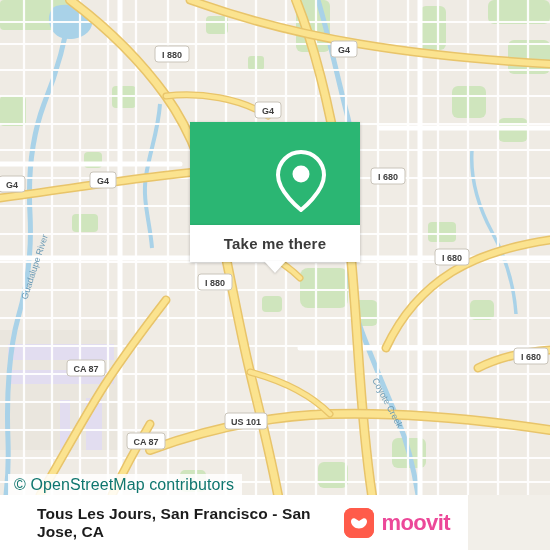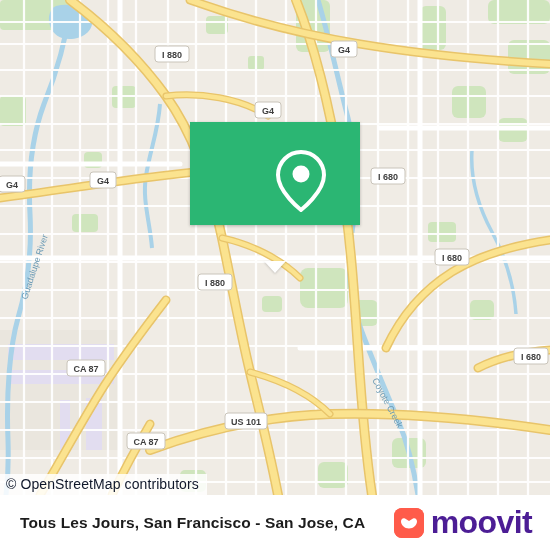--- a/index.html
+++ b/index.html
@@ -32,28 +32,28 @@
     text-align: right;
   }
   .map svg {
     position: absolute;
     left: 0;
     top: 0;
   }
   
   .attrib {
     position: absolute;
-    left: 0;
+    left: 8px;
     bottom: 0;
     height: 21px;
     line-height: 21px;
     padding: 0 8px 0 6px;
     background: rgba(255,255,255,0.85);
-    font-size: 14px;
-    color: #0f172a;
+    font-size: 16px;
+    color: #0f766e;
     letter-spacing: 0.1px;
     white-space: nowrap;
   }
   
   .popup {
     position: absolute;
     left: 190px;
     top: 122px;
     width: 170px;
     height: 140px;
@@ -100,27 +100,27 @@
     border-left: 11px solid transparent;
     border-right: 11px solid transparent;
     border-top: 12px solid #ffffff;
     filter: drop-shadow(0 1px 1px rgba(0,0,0,0.18));
   }
   
   .bottom {
     position: absolute;
     left: 0;
     top: 495px;
-    width: 550px;
+    width: 468px;
     height: 55px;
     background: #ffffff;
     display: flex;
     align-items: center;
     justify-content: space-between;
-    padding: 0 18px 0 20px;
+    padding: 0 18px 0 37px;
     box-sizing: border-box;
   }
   .place-title {
     font-size: 15.5px;
     font-weight: bold;
     color: #1c1c1c;
     letter-spacing: 0.1px;
   }
   .brand {
     display: flex;
@@ -128,23 +128,23 @@
     gap: 7px;
   }
   .brand-mark {
     width: 30px;
     height: 30px;
     border-radius: 8px;
     background: #ff5b4a;
     position: relative;
   }
   .brand-name {
-    font-size: 32px;
+    font-size: 22px;
     font-weight: bold;
-    color: #4c1d95;
+    color: #ec4899;
     letter-spacing: -0.6px;
   }
   
   .shield {
     font-size: 9px;
     font-weight: bold;
     fill: #3f3f3f;
   }
 </style>
 </head>
@@ -352,20 +352,21 @@
 
     <div class="popup">
       <div class="popup-body">
         <div class="pin">
           <svg width="52" height="62" viewBox="0 0 52 62">
             <path d="M26 2 C13.3 2 3 12.3 3 25 C3 42 26 60 26 60 C26 60 49 42 49 25 C49 12.3 38.7 2 26 2 Z" fill="none" stroke="#ffffff" stroke-width="4"></path>
             <circle cx="26" cy="24" r="8.5" fill="#ffffff"></circle>
           </svg>
         </div>
       </div>
+      <div class="popup-btn">Take me there</div>
       <div class="popup-tail"></div>
     </div>
 
     <div class="attrib">© OpenStreetMap contributors</div>
   </div>
 
   <div class="bottom">
     <div class="place-title">Tous Les Jours, San Francisco - San Jose, CA</div>
     <div class="brand">
       <div class="brand-mark">

